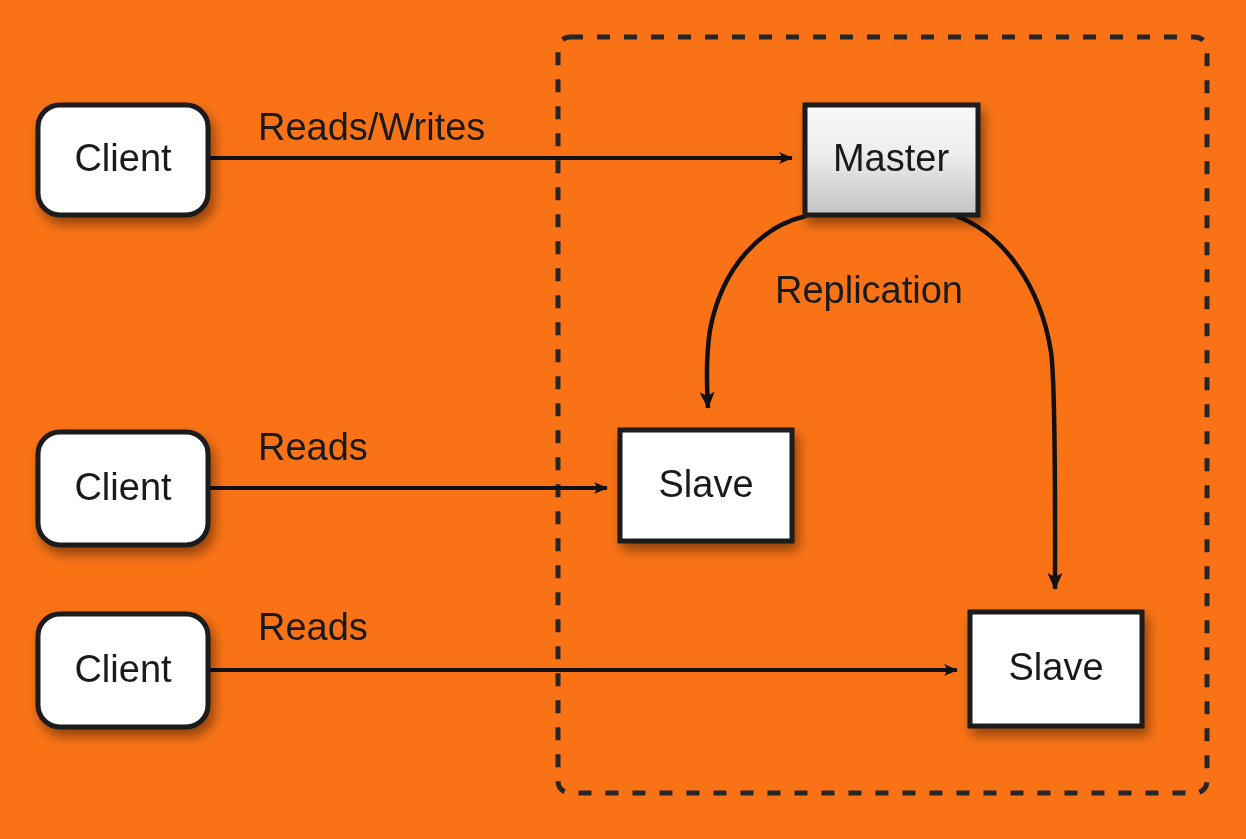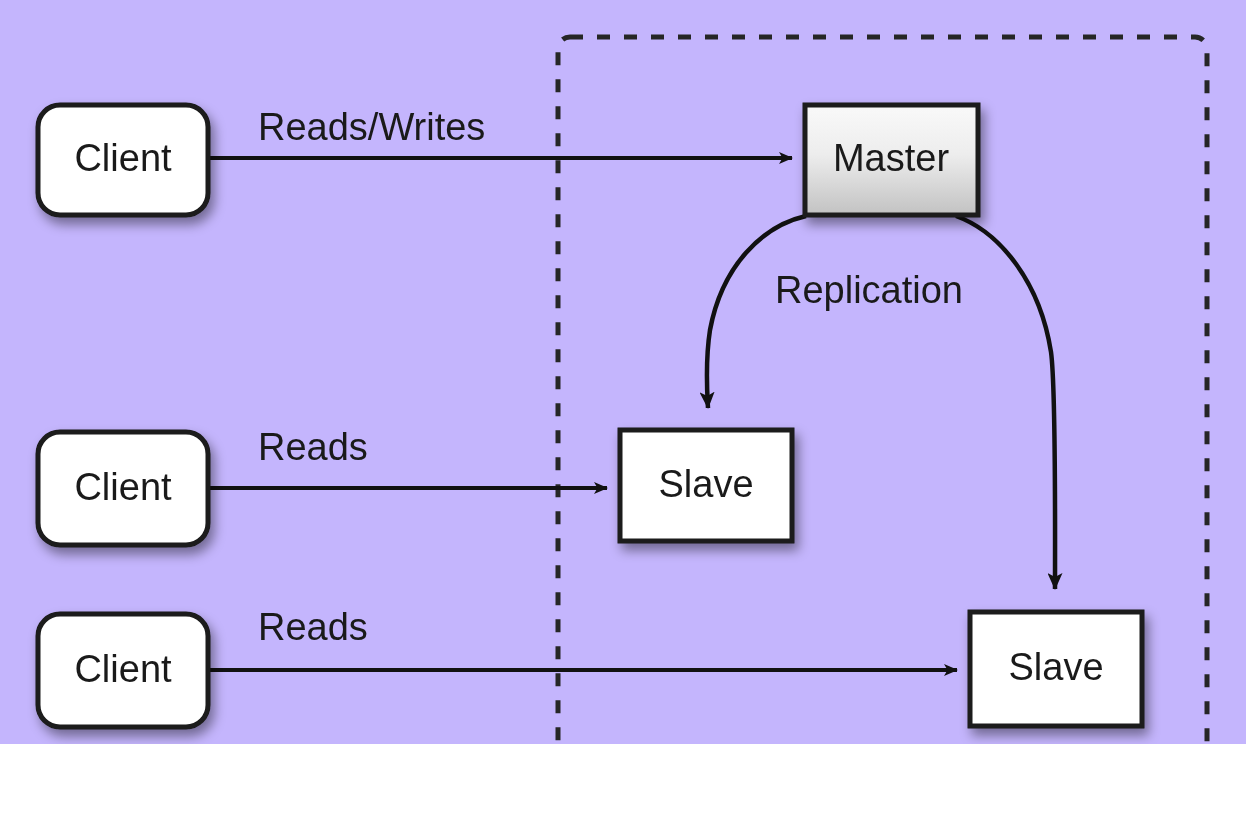--- a/index.html
+++ b/index.html
@@ -6,22 +6,22 @@
     margin: 0;
     padding: 0;
     background: #ffffff;
   }
   body {
     font-family: "Liberation Sans", sans-serif;
   }
   #canvas {
     position: relative;
     width: 1246px;
-    height: 744px;
-    background: #c4b5fd;
+    height: 839px;
+    background: #f97316;
     overflow: hidden;
   }
   svg.layer {
     position: absolute;
     left: 0;
     top: 0;
     width: 1246px;
     height: 839px;
   }
   .node-label {

